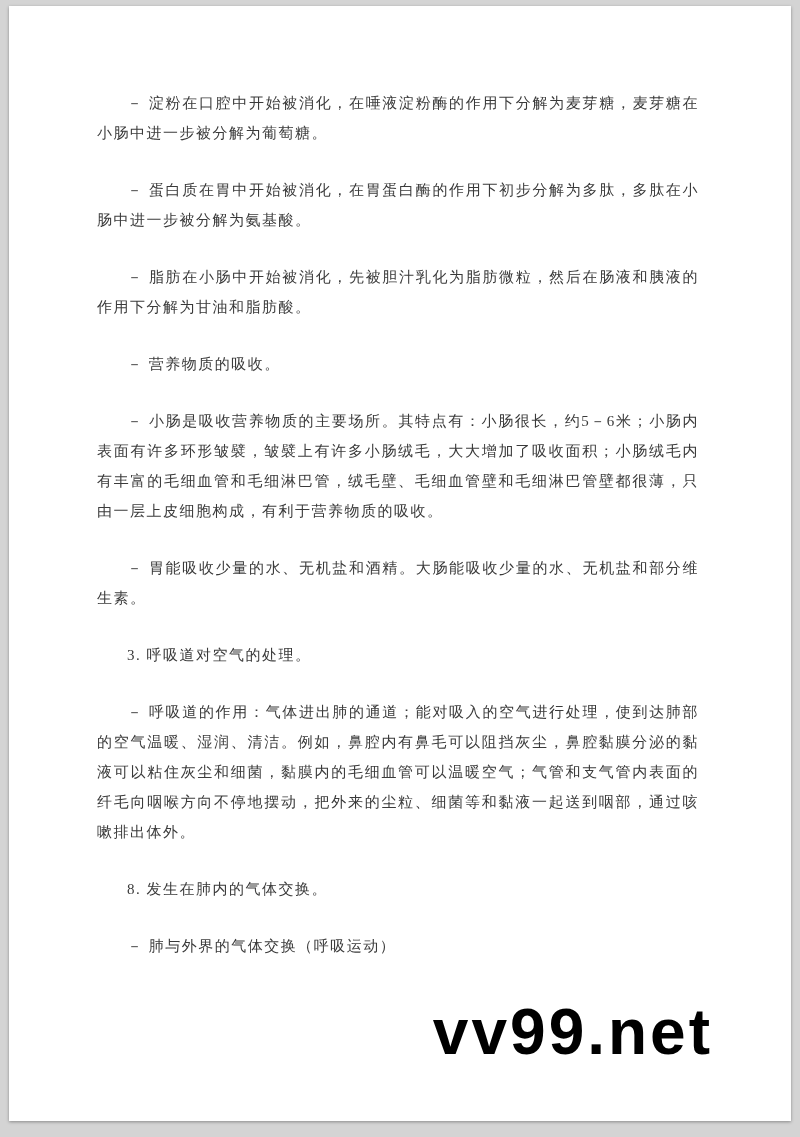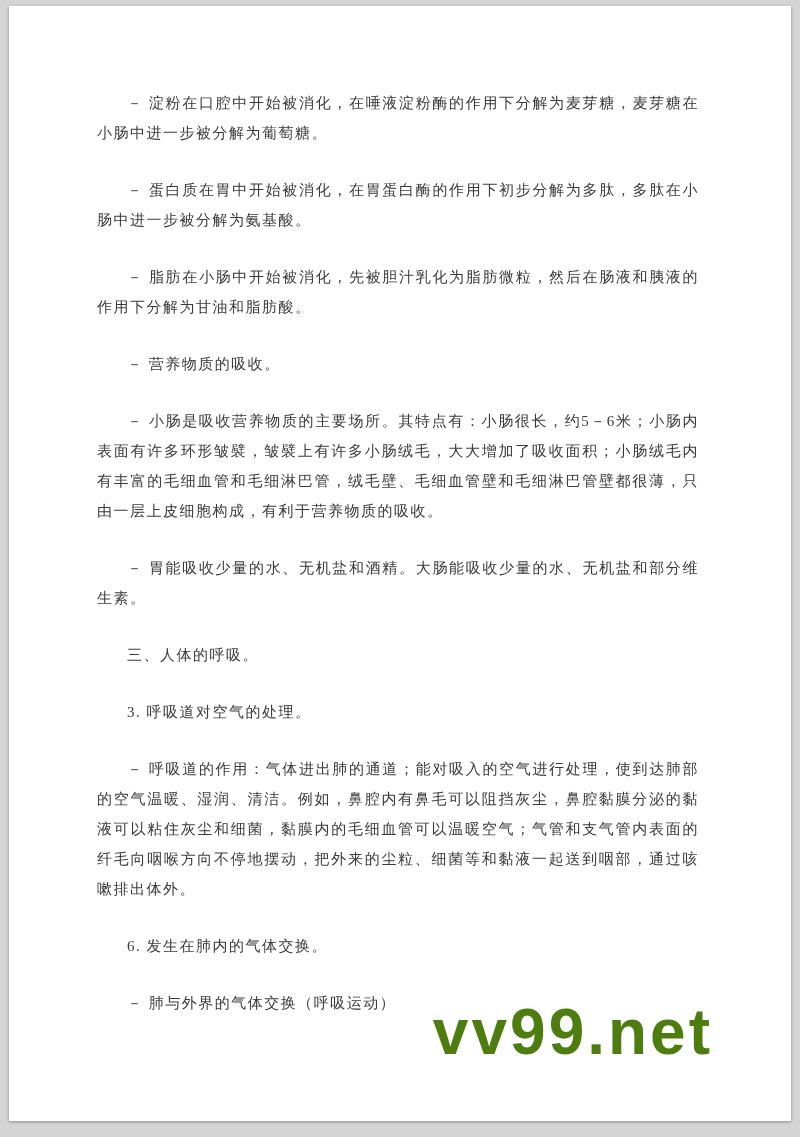--- a/index.html
+++ b/index.html
@@ -33,36 +33,35 @@
     text-indent: 2em;
     text-align: justify;
   }
   .watermark {
     position: absolute;
     right: 78px;
     bottom: 52px;
     font-family: "Liberation Sans", "DejaVu Sans", sans-serif;
     font-size: 64px;
     font-weight: bold;
-    color: #4d7c0f;
+    color: #000000;
     letter-spacing: 3px;
     user-select: none;
   }
 </style>
 </head>
 <body>
 
 <div class="page">
   <div class="content">
     <p>－ 淀粉在口腔中开始被消化，在唾液淀粉酶的作用下分解为麦芽糖，麦芽糖在小肠中进一步被分解为葡萄糖。</p>
     <p>－ 蛋白质在胃中开始被消化，在胃蛋白酶的作用下初步分解为多肽，多肽在小肠中进一步被分解为氨基酸。</p>
     <p>－ 脂肪在小肠中开始被消化，先被胆汁乳化为脂肪微粒，然后在肠液和胰液的作用下分解为甘油和脂肪酸。</p>
     <p>－ 营养物质的吸收。</p>
     <p>－ 小肠是吸收营养物质的主要场所。其特点有：小肠很长，约5－6米；小肠内表面有许多环形皱襞，皱襞上有许多小肠绒毛，大大增加了吸收面积；小肠绒毛内有丰富的毛细血管和毛细淋巴管，绒毛壁、毛细血管壁和毛细淋巴管壁都很薄，只由一层上皮细胞构成，有利于营养物质的吸收。</p>
     <p>－ 胃能吸收少量的水、无机盐和酒精。大肠能吸收少量的水、无机盐和部分维生素。</p>
-    <p>三、人体的呼吸。</p>
     <p>3. 呼吸道对空气的处理。</p>
     <p>－ 呼吸道的作用：气体进出肺的通道；能对吸入的空气进行处理，使到达肺部的空气温暖、湿润、清洁。例如，鼻腔内有鼻毛可以阻挡灰尘，鼻腔黏膜分泌的黏液可以粘住灰尘和细菌，黏膜内的毛细血管可以温暖空气；气管和支气管内表面的纤毛向咽喉方向不停地摆动，把外来的尘粒、细菌等和黏液一起送到咽部，通过咳嗽排出体外。</p>
-    <p>6. 发生在肺内的气体交换。</p>
+    <p>8. 发生在肺内的气体交换。</p>
     <p>－ 肺与外界的气体交换（呼吸运动）</p>
   </div>
   <div class="watermark">vv99.net</div>
 </div>
 
 </body></html>

